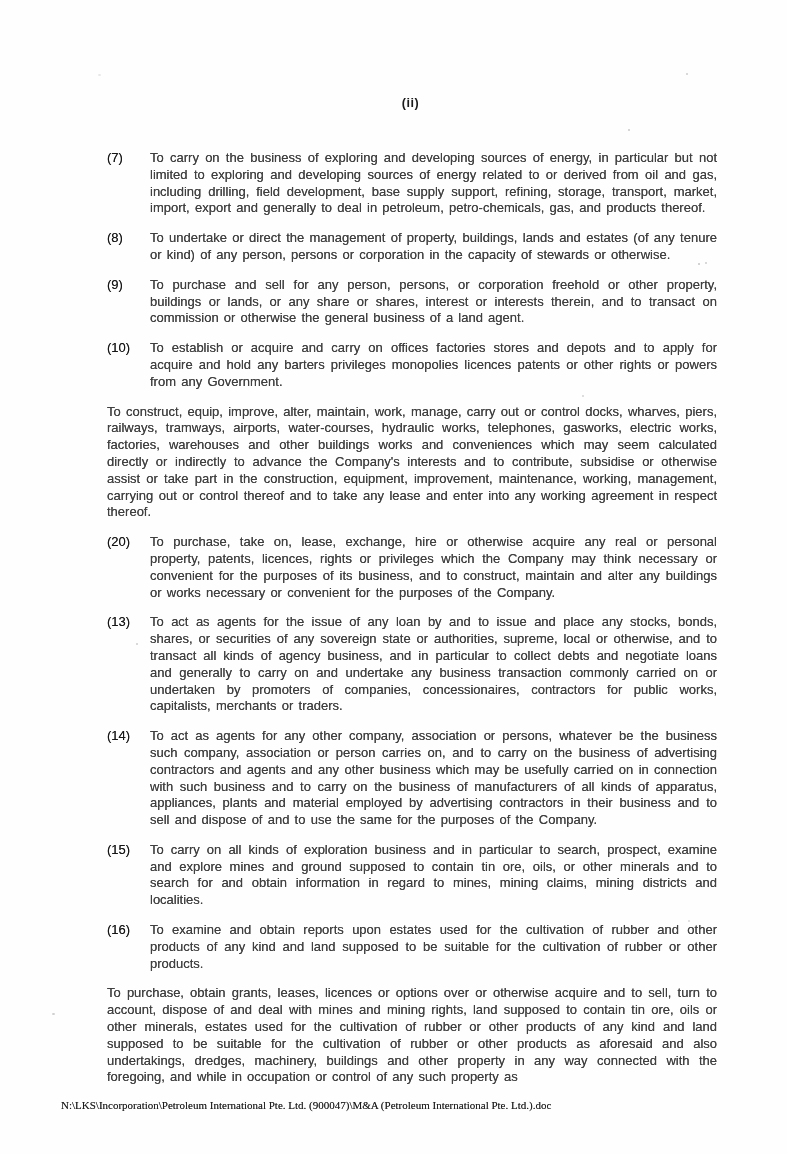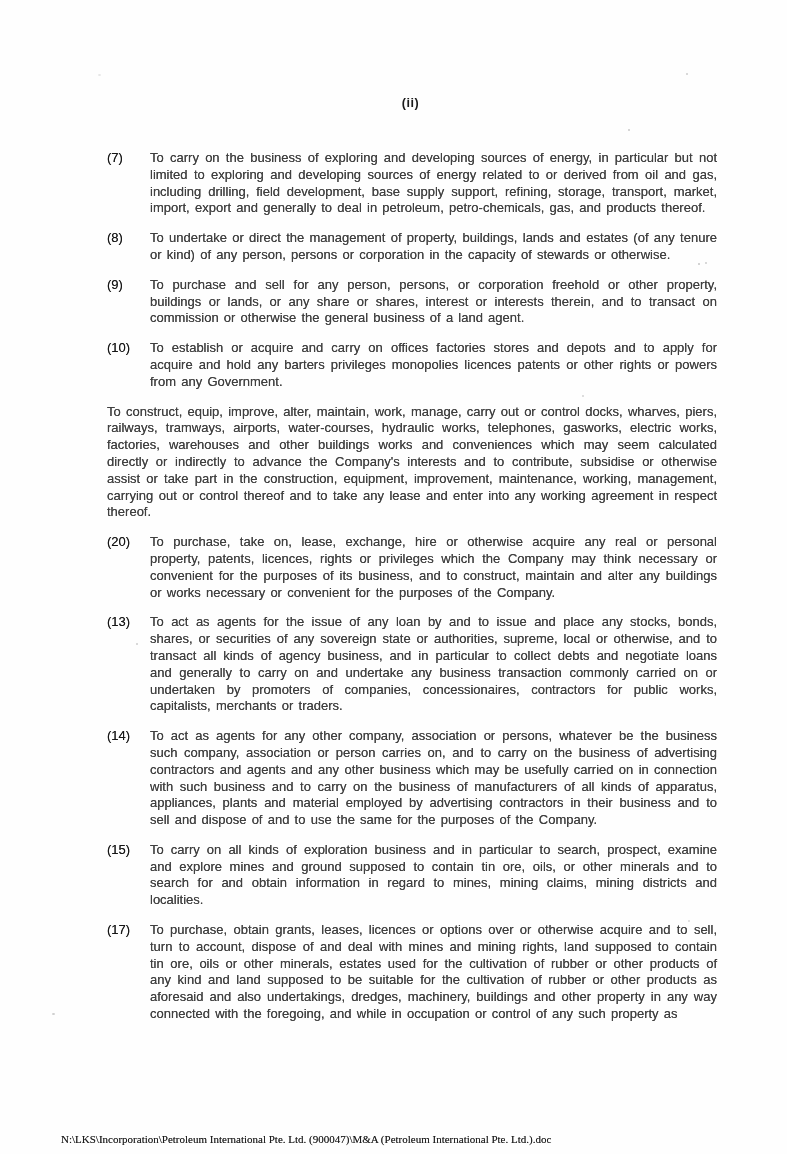--- a/index.html
+++ b/index.html
@@ -58,21 +58,20 @@
   }
   .footer-path {
     position: absolute;
     left: 61px;
     top: 1099px;
     font-family: "Liberation Serif", serif;
     font-size: 11px;
     color: #1c1c1c;
     text-shadow: 0 0 0.3px rgba(0,0,0,0.55);
     white-space: nowrap;
-    margin-top: 34px;
   }
   .speck {
     position: absolute;
     background: rgba(40,40,40,0.45);
     border-radius: 50%;
   }
 </style>
 </head>
 <body>
 
@@ -119,23 +118,26 @@
     <div class="clause">
       <div class="clause-num">(14)</div>
       <div class="clause-text">To act as agents for any other company, association or persons, whatever be the business such company, association or person carries on, and to carry on the business of advertising contractors and agents and any other business which may be usefully carried on in connection with such business and to carry on the business of manufacturers of all kinds of apparatus, appliances, plants and material employed by advertising contractors in their business and to sell and dispose of and to use the same for the purposes of the Company.</div>
     </div>
 
     <div class="clause">
       <div class="clause-num">(15)</div>
       <div class="clause-text">To carry on all kinds of exploration business and in particular to search, prospect, examine and explore mines and ground supposed to contain tin ore, oils, or other minerals and to search for and obtain information in regard to mines, mining claims, mining districts and localities.</div>
     </div>
 
+    <div class="clause">
+      <div class="clause-num">(16)</div>
+      <div class="clause-text">To examine and obtain reports upon estates used for the cultivation of rubber and other products of any kind and land supposed to be suitable for the cultivation of rubber or other products.</div>
+    </div>
 
     <div class="clause">
-      <div class="clause-num">(17)</div>
       <div class="clause-text">To purchase, obtain grants, leases, licences or options over or otherwise acquire and to sell, turn to account, dispose of and deal with mines and mining rights, land supposed to contain tin ore, oils or other minerals, estates used for the cultivation of rubber or other products of any kind and land supposed to be suitable for the cultivation of rubber or other products as aforesaid and also undertakings, dredges, machinery, buildings and other property in any way connected with the foregoing, and while in occupation or control of any such property as</div>
     </div>
 
   </div>
 
   <div class="footer-path">N:\LKS\Incorporation\Petroleum International Pte. Ltd. (900047)\M&amp;A (Petroleum International Pte. Ltd.).doc</div>
 
   <div class="speck" style="left:98px; top:74px; width:3px; height:2px; opacity:.25;"></div>
   <div class="speck" style="left:686px; top:73px; width:2px; height:2px; opacity:.5;"></div>
   <div class="speck" style="left:628px; top:129px; width:2px; height:2px; opacity:.55;"></div>

